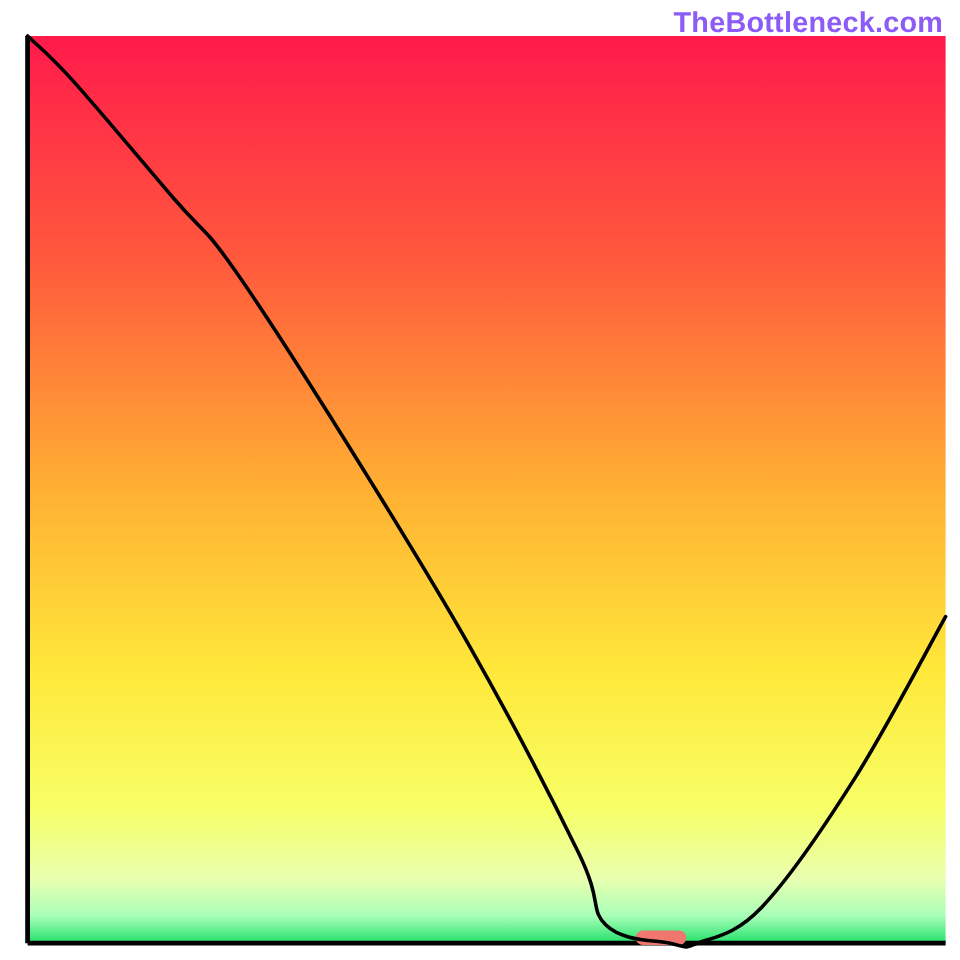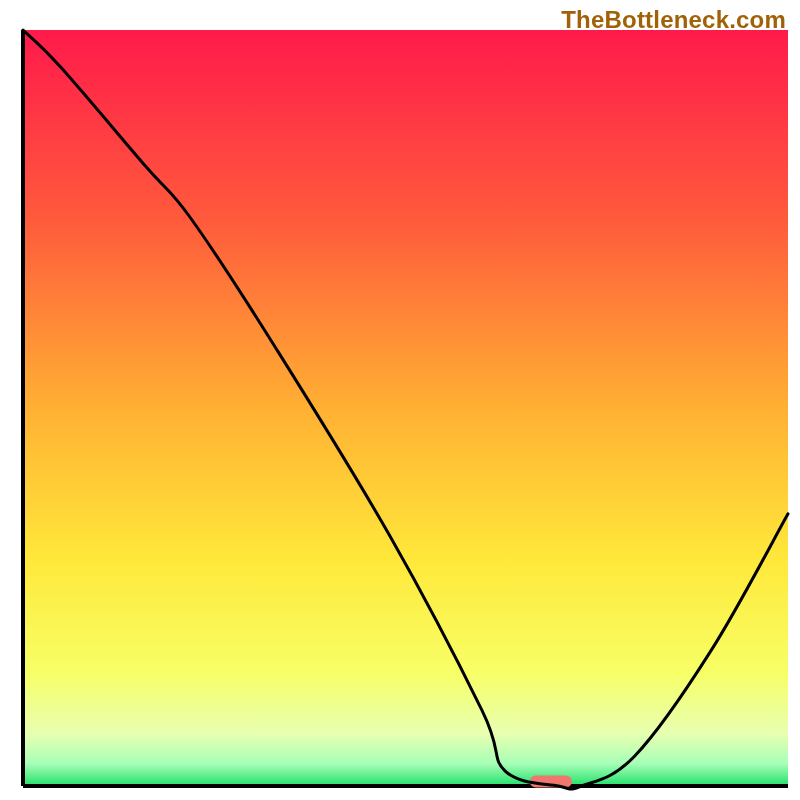--- a/index.html
+++ b/index.html
@@ -14,21 +14,21 @@
     position: relative;
     width: 800px;
     height: 800px;
   }
   .attribution {
     position: absolute;
     top: 6px;
     right: 14px;
     font-size: 24px;
     font-weight: 600;
-    color: #a16207;
+    color: #8b5cf6;
     letter-spacing: 0.2px;
   }
   svg {
     display: block;
   }
 </style>
 </head>
 <body>
 
 <div class="chart-wrap">

